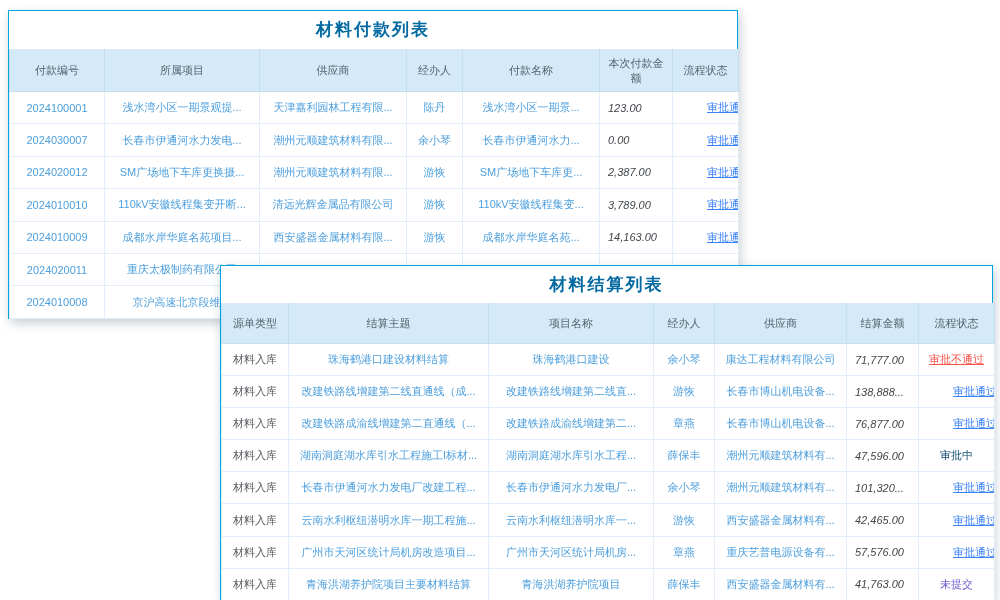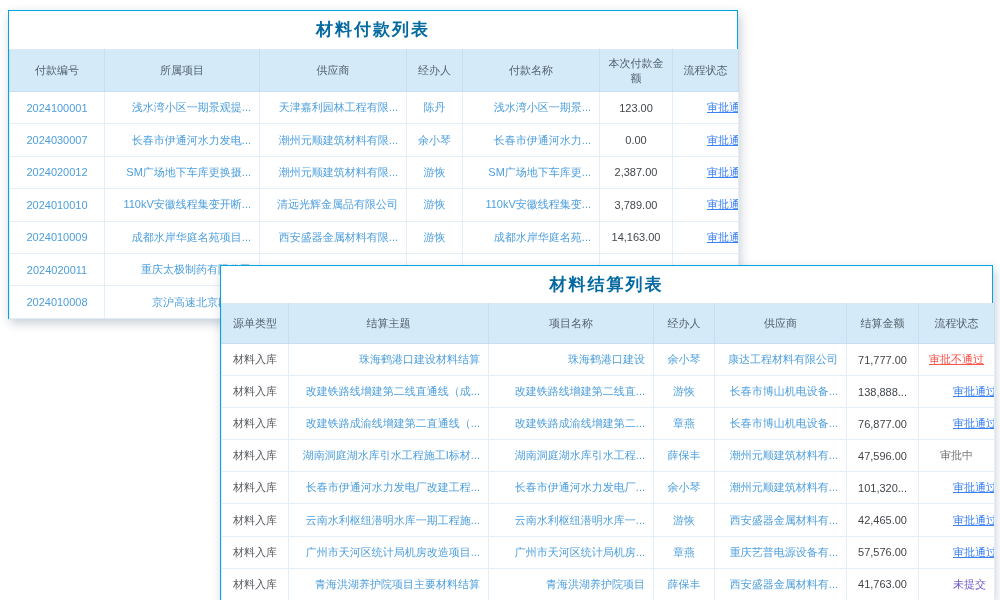--- a/index.html
+++ b/index.html
@@ -30,28 +30,28 @@
   }
   td {
     border:1px solid #e2eef9; white-space:nowrap; overflow:hidden;
     padding:0 8px; background:#fff;
   }
   #payment-panel thead tr    { height:42px; }
   #payment-panel tbody tr    { height:32.4px;border-radius:6px; }
   #settlement-panel thead tr { height:40px;margin-left:38px; }
   #settlement-panel tbody tr { height:32.1px; }
 
-  .al { text-align:right; } .ac { text-align:center; } .ar { text-align:center; }
+  .al { text-align:center; } .ac { text-align:center; } .ar { text-align:left;font-style:italic; }
   .c-link  { color:#4d9fdd; }
   .c-dark  { color:#41464b; }
   .c-plain { color:#565b60; }
   .st-pass        { color:#3b82f6; text-decoration:underline;padding-left:34px; }
   .st-fail        { color:#fa5148; text-decoration:underline; }
-  .st-pending     { color:#737373; }
-  .st-unsubmitted { color:#6a5acd;text-align:right; }
+  .st-pending     { color:#0c4a6e; }
+  .st-unsubmitted { color:#6a5acd; }
 </style>
 </head>
 <body>
 
 <div class="panel" id="payment-panel">
   <div class="panel-title">材料付款列表</div>
   <table>
     <colgroup>
       <col style="width:95px">
         <col style="width:155px">

